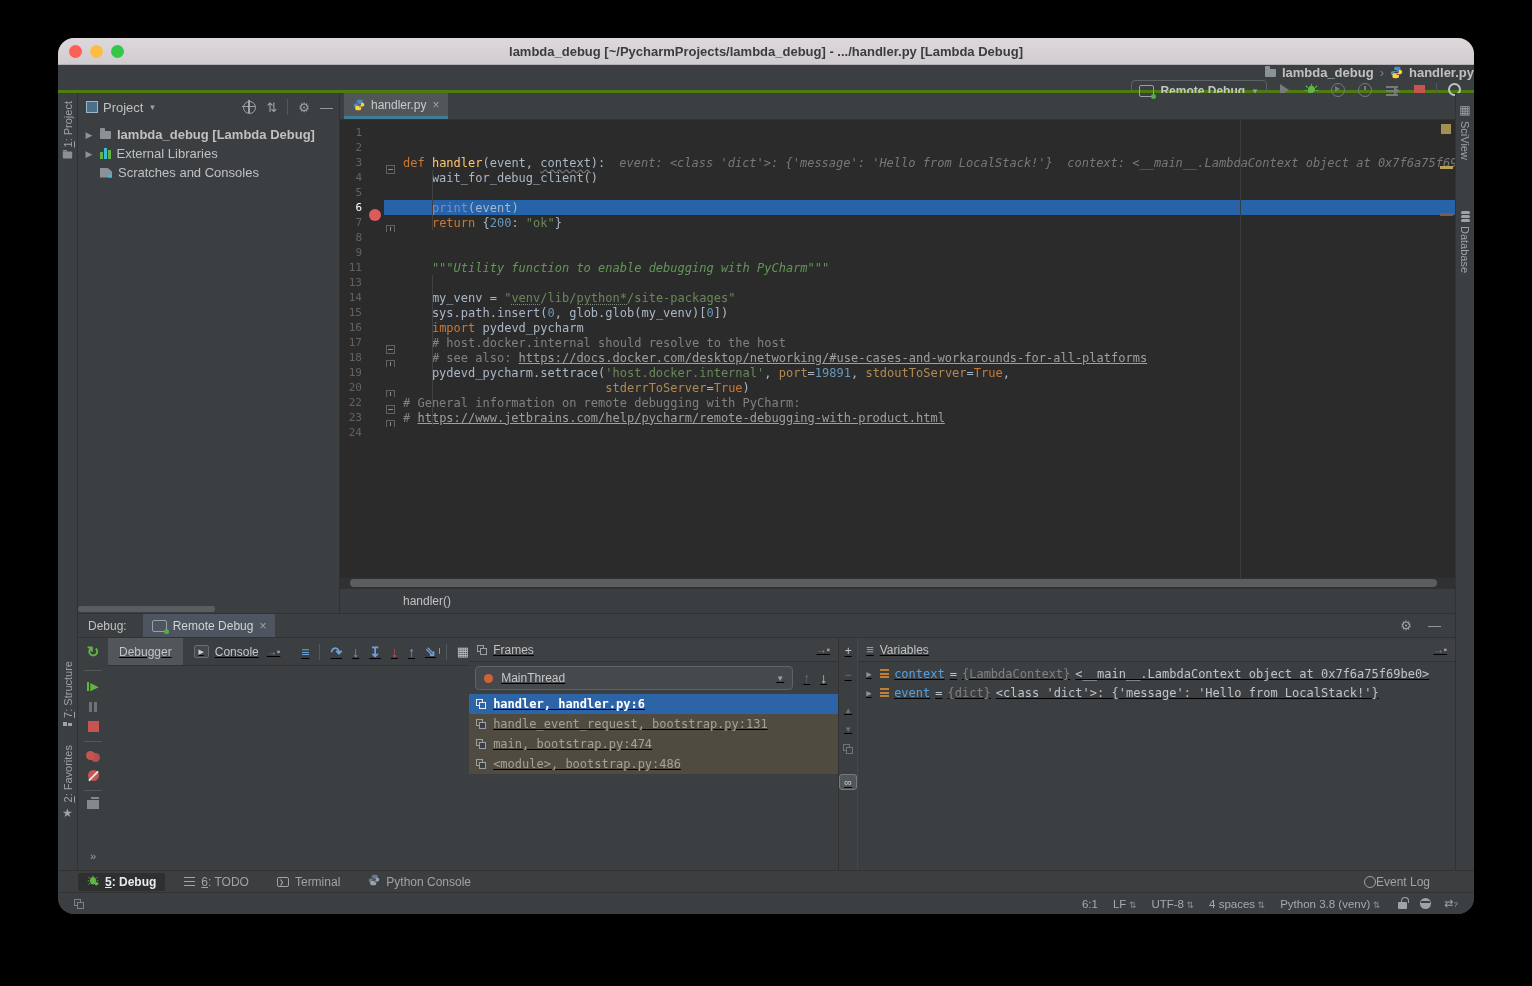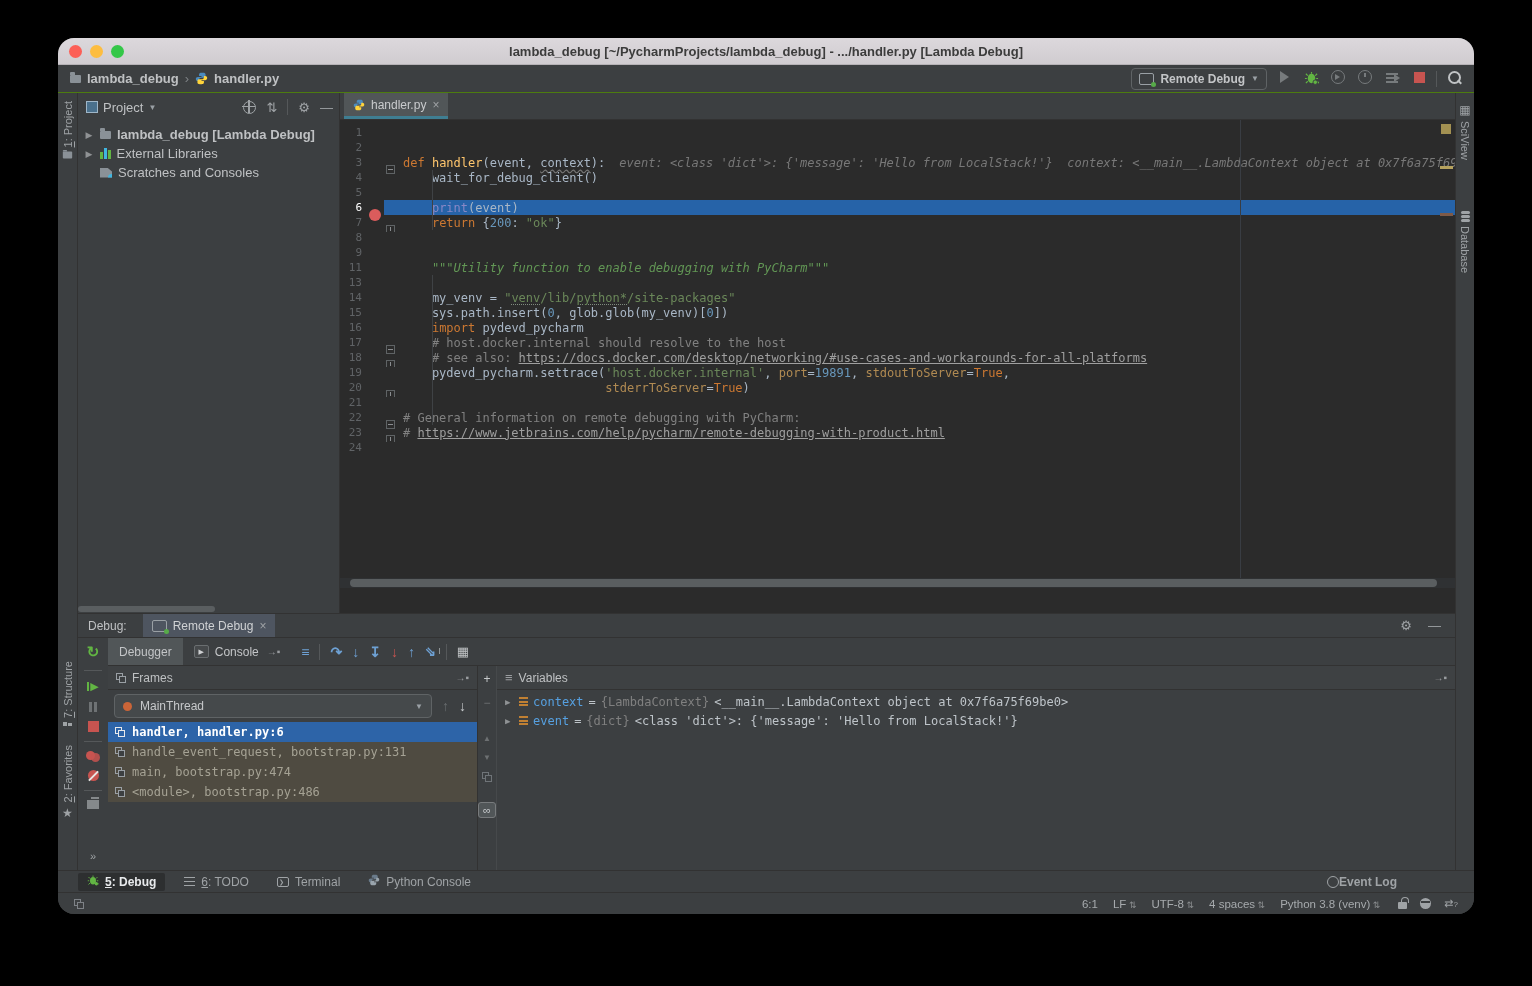--- a/index.html
+++ b/index.html
@@ -7,22 +7,22 @@
   .win{position:absolute;left:58px;top:38px;width:1416px;height:876px;border-radius:16px;
     overflow:hidden;background:#3c3f41;box-shadow:0 20px 60px rgba(0,0,0,.7);}
   
   .titlebar{height:27px;background:linear-gradient(#dcd8dc,#d0ccd0);position:relative;
     display:flex;align-items:center;justify-content:center;border-bottom:1px solid #b6b2b6;box-sizing:border-box;}
   .traffic{position:absolute;left:11px;top:7px;display:flex;gap:8px;}
   .tl{width:13px;height:13px;border-radius:50%;}
   .tl.r{background:#fc5f57;}.tl.y{background:#fdbd40;}.tl.g{background:#34c748;}
   .wtitle{font-size:13px;font-weight:700;color:#3c3c3c;}
   
-  .navbar{height:28px;background:#3c3f41;border-bottom:1px solid #4d7c0f;box-sizing:border-box;
-    display:flex;align-items:center;color:#bfc1c3;font-size:13px;}
+  .navbar{height:28px;background:#3c3f41;border-bottom:3px solid #4d7c0f;box-sizing:border-box;
+    display:flex;align-items:flex-end;color:#bfc1c3;font-size:13px;flex-direction:column;}
   .crumbs{display:flex;align-items:center;gap:6px;padding-left:12px;font-weight:700;}
   .crumb-sep{color:#7d8184;font-weight:400;}
   .nav-right{margin-left:auto;display:flex;align-items:center;gap:7px;padding-right:10px;}
   .runcfg{display:flex;align-items:center;gap:6px;border:1px solid #5f6365;border-radius:4px;
     height:20px;padding:0 7px;font-size:12px;font-weight:700;color:#c3c5c7;}
   .ricon{width:13px;height:10px;border:1.5px solid #9aa0a5;border-radius:2px;position:relative;}
   .ricon::after{content:"";position:absolute;right:-3px;bottom:-3px;width:5px;height:5px;border-radius:50%;background:#57ab49;}
   .caret{font-size:8px;color:#9aa0a5;}
   .tbtn{width:20px;text-align:center;}
   .tri{width:0;height:0;border-top:6px solid transparent;border-bottom:6px solid transparent;border-left:9px solid #777b7d;display:inline-block;}
@@ -115,21 +115,21 @@
   .icon-resume{color:#62b543;font-size:11px;position:relative;padding-left:3px;}
   .icon-resume::before{content:"";position:absolute;left:0;top:2px;width:2px;height:9px;background:#62b543;}
   .icon-pause{width:8px;height:10px;background:linear-gradient(90deg,#6e7274 0 3px,transparent 3px 5px,#6e7274 5px 8px);}
   .icon-vbp{width:14px;height:10px;position:relative;}
   .icon-vbp::before,.icon-vbp::after{content:"";position:absolute;width:9px;height:9px;border-radius:50%;background:#c75450;}
   .icon-vbp::after{left:5px;top:2px;opacity:.85;}
   .icon-mute{width:11px;height:11px;border-radius:50%;background:#c75450;position:relative;}
   .icon-mute::after{content:"";position:absolute;left:-1px;top:4.5px;width:13px;height:2px;background:#e8e6e4;transform:rotate(-45deg);}
   .icon-layout{width:12px;height:9px;background:#85898b;position:relative;}
   .icon-layout::after{content:"";position:absolute;left:4px;top:-3px;width:8px;height:2px;background:#85898b;}
-  .dbg-main{flex:1;display:flex;flex-direction:column;min-width:0;}
+  .dbg-main{flex:1;display:flex;flex-direction:row;min-width:0;text-decoration:underline;}
   .dbg-toolbar{height:28px;display:flex;align-items:center;border-bottom:1px solid #323232;box-sizing:border-box;gap:10px;color:#9fa3a6;}
   .dtab{height:100%;display:flex;align-items:center;padding:0 11px;font-size:12px;color:#c3c5c7;gap:6px;}
   .dtab.active{background:#515658;}
   .conic{width:13px;height:11px;background:#46494b;border:1px solid #6a6e70;border-radius:2px;font-size:7px;color:#cfd1d3;
     display:flex;align-items:center;justify-content:center;}
   .blue{color:#6ea1d4;}
   .red{color:#c75450;}
   .stepic{font-size:14px;font-weight:700;}
   .rtc{position:relative;font-size:13px;font-weight:700;}
   .rtc::after{content:"I";position:absolute;right:-5px;top:2px;font-size:9px;color:#9fa3a6;font-weight:400;}
@@ -171,21 +171,21 @@
   .vval{color:#bec4c9;}
   
   .toolbar-bottom{height:22px;border-top:1px solid #323232;box-sizing:border-box;display:flex;align-items:center;
     font-size:12px;color:#9fa3a6;background:#3c3f41;}
   .twb{display:flex;align-items:center;gap:6px;padding:0 9px;height:18px;margin-left:2px;}
   .twb.active{background:#2d2f30;color:#e8eaec;font-weight:700;border-radius:2px;}
   .twb u{text-decoration:underline;}
   .icon-list{width:11px;height:9px;background:repeating-linear-gradient(#9fa3a6 0 1.5px,transparent 1.5px 3.8px);}
   .icon-term{width:12px;height:10px;border:1px solid #9fa3a6;border-radius:2px;font-size:6px;color:#9fa3a6;
     display:flex;align-items:center;justify-content:flex-start;padding-left:1px;box-sizing:border-box;}
-  .evlog{margin-left:auto;display:flex;align-items:center;gap:0;margin-right:77px;font-weight:bold;}
+  .evlog{margin-left:auto;display:flex;align-items:center;gap:0;margin-right:44px;}
   .circ{width:10px;height:10px;border:1.5px solid #9fa3a6;border-radius:50%;}
   .statusbar{height:22px;border-top:1px solid #323232;box-sizing:border-box;display:flex;align-items:center;
     font-size:11.5px;color:#a6aaad;background:#3c3f41;padding:0 16px;}
   .sb-right{margin-left:auto;display:flex;align-items:center;gap:15px;}
   .ud{font-size:9px;color:#8b8e90;}
   .lock{width:9px;height:7px;background:#9fa3a6;border-radius:1px;position:relative;margin-top:4px;}
   .lock::before{content:"";position:absolute;left:3px;top:-5px;width:6px;height:5px;border:1.5px solid #9fa3a6;
     border-bottom:none;border-radius:4px 4px 0 0;}
   .hector{width:11px;height:11px;border-radius:50%;background:#9fa3a6;position:relative;}
   .hector::after{content:"";position:absolute;left:1px;top:3px;width:9px;height:2px;background:#3c3f41;}
@@ -435,26 +435,20 @@
                 </div>
                 <div class="code-line">
                   <span class="ln">20</span>
                   <span class="bpcol"></span>
                   <span class="foldcol">
                     <span class="fmark close"></span>
                   </span>
                   <span class="codetext"><span class="tx">                            </span><span class="arg">stderrToServer</span><span class="tx">=</span><span class="kw">True</span><span class="tx">)</span></span>
                 </div>
                 <div class="code-line">
-                  <span class="ln">21</span>
-                  <span class="bpcol"></span>
-                  <span class="foldcol"></span>
-                  <span class="codetext"></span>
-                </div>
-                <div class="code-line">
                   <span class="ln">22</span>
                   <span class="bpcol"></span>
                   <span class="foldcol">
                     <span class="fmark open"></span>
                   </span>
                   <span class="codetext"><span class="com"># General information on remote debugging with PyCharm:</span></span>
                 </div>
                 <div class="code-line">
                   <span class="ln">23</span>
                   <span class="bpcol"></span>
@@ -473,20 +467,23 @@
             <div class="iguide" style="top:50px;height:60px"></div>
             <div class="iguide" style="top:155px;height:150px"></div>
             <div class="rmargin"></div>
             <div class="stripe-sq"></div>
             <div class="stripe-m1"></div>
             <div class="stripe-m2"></div>
           </div>
           <div class="hscroll">
               <span class="thumb"></span>
             </div>
+          <div class="bcrumbs">
+            <span>handler()</span>
+          </div>
         </div>
       </div>
 
       <div class="debug">
         <div class="dbg-head">
           <span class="lbl">Debug:</span>
           <div class="dbg-tab">
             <span class="ricon"></span>
             <span>Remote Debug</span>
             <span style="color:#9fa2a5">×</span>

